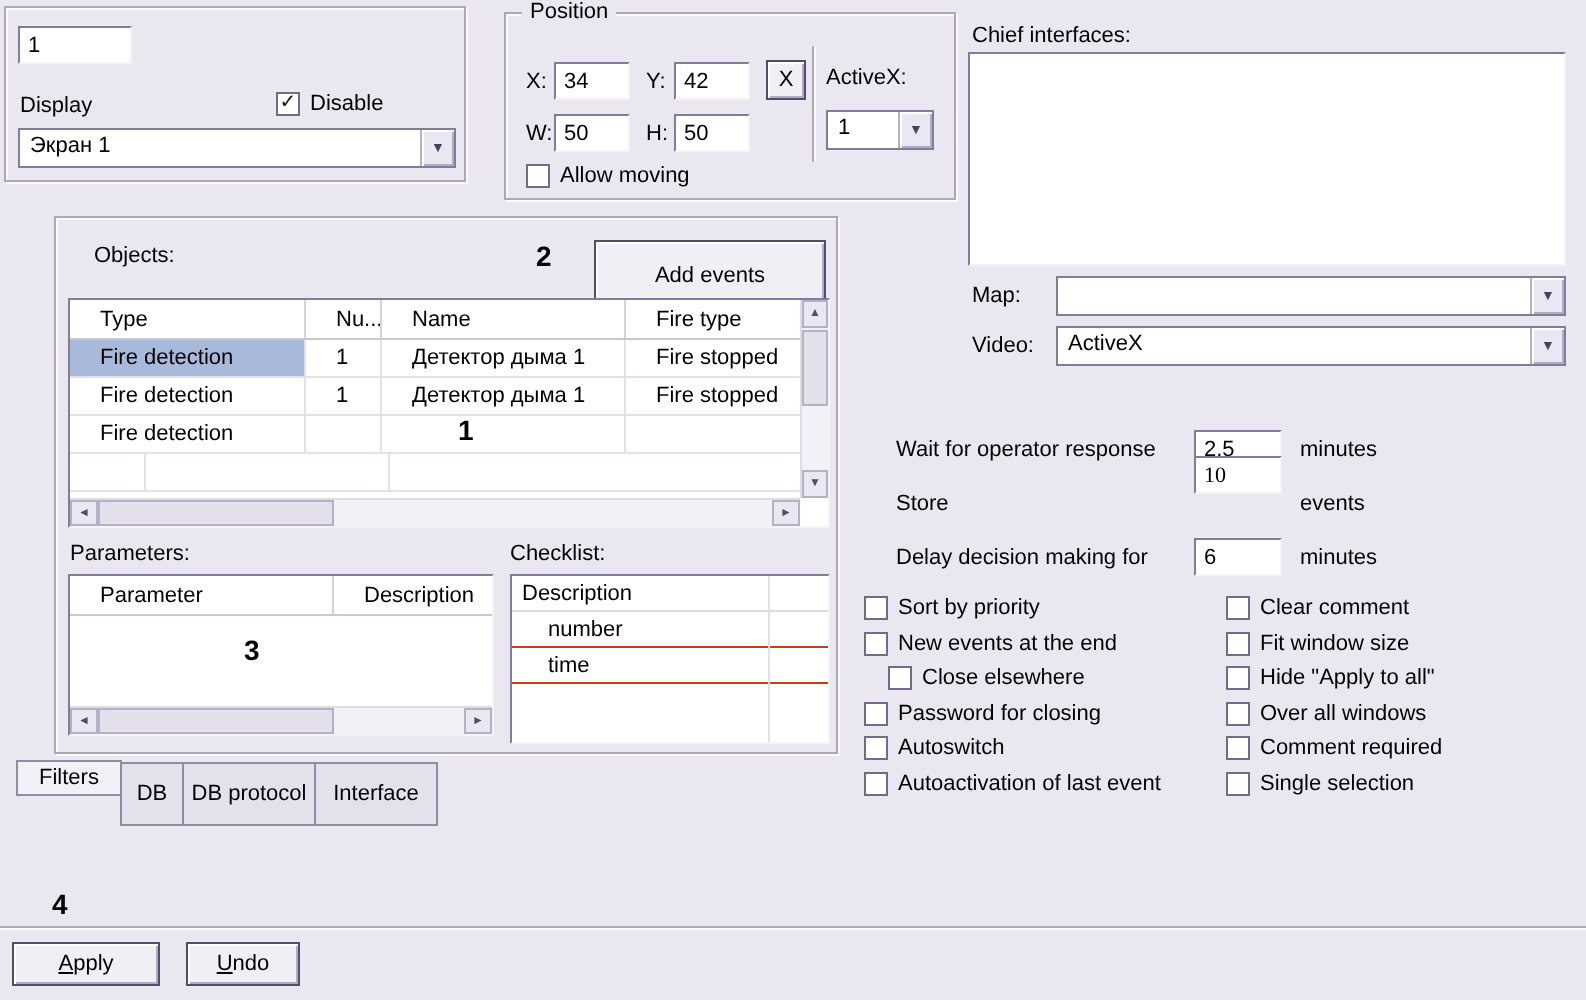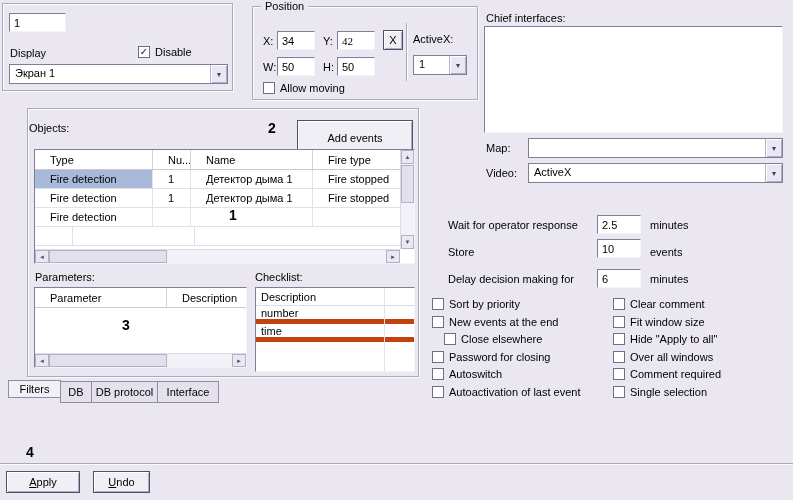--- a/index.html
+++ b/index.html
@@ -24,27 +24,27 @@
 .ghead .gcell{border-right:1px solid #d4d2e0}
 .sel{background:#a9b9da}
 .sb-v{position:absolute;display:flex;flex-direction:column;justify-content:space-between;background:#f3f1f8;border-left:1px solid #dddbe6}
 .sb-h{position:absolute;display:flex;flex-direction:row;background:#f3f1f8;border-top:1px solid #dddbe6}
 .sb-btn{flex:0 0 14px;background:#eae7f2;border:1px solid #b4b1c6;display:flex;align-items:center;justify-content:center;font-size:6px;color:#514e6a;cursor:pointer}
 .sb-thumb{background:#e3e0ec;border:1px solid #b4b1c6;cursor:pointer}
 .sb-v .sb-thumb{width:13px;height:38px;position:absolute;top:15px;left:0}
 .sb-h .sb-thumb{height:13px}
 .cbrow{position:absolute;display:flex;align-items:center;gap:5px;cursor:pointer;white-space:nowrap}
 .cb{flex:0 0 12px;width:12px;height:12px;background:#fff;border:1px solid #706d8a;font-size:10px;line-height:10px;text-align:center;color:#16142e}
-.tab{position:absolute;top:381px;height:22px;background:#e4e1ed;border:1px solid #8f8ca4;display:flex;align-items:center;justify-content:center;cursor:pointer}
+.tab{position:absolute;top:381px;height:32px;background:#e4e1ed;border:1px solid #8f8ca4;display:flex;align-items:center;justify-content:center;cursor:pointer}
 .tab.active{background:#f2f0f7;top:380px;height:18px}
 .callout{position:absolute;font-weight:bold;font-size:14px;color:#000}
 .vsep{position:absolute;width:2px;border-left:1px solid #aba8be;border-right:1px solid #fbfafd}
 .hsep{position:absolute;left:0;width:793px;height:2px;border-top:1px solid #aba8be;border-bottom:1px solid #fbfafd}
 .cl-head{height:18px;display:flex;align-items:center;padding:0 5px;border-bottom:1px solid #dddbe6}
-.cl-item{height:18px;display:flex;align-items:center;padding:0 5px;border-bottom:5px solid #c2410c}
+.cl-item{height:18px;display:flex;align-items:center;padding:0 18px;border-bottom:1px solid #c2410c}
 .cl-vline{position:absolute;top:0;bottom:0;left:128px;width:1px;background:#e2e0ea}
 </style>
 </head>
 <body>
 
 <div id="screen">
 
   <div class="group" style="left:2px;top:3px;width:231px;height:88px">
     <input class="field" style="left: 6px; top: 9px; width: 57px; height: 19px;" value="1">
     <span class="label" style="left:7px;top:43px">Display</span>
@@ -58,21 +58,21 @@
           <span>▼</span>
         </span>
     </div>
   </div>
 
   <div class="group" style="left:252px;top:6px;width:226px;height:94px">
     <span class="legend">Position</span>
     <span class="label" style="left:10px;top:28px">X:</span>
     <input class="field" style="left: 24px; top: 24px; width: 38px; height: 19px;" value="34">
     <span class="label" style="left:70px;top:28px">Y:</span>
-    <input class="field" style="left: 84px; top: 24px; width: 38px; height: 19px; font-family: Liberation Serif, serif;" value="42">
+    <input class="field" style="left: 84px; top: 24px; width: 38px; height: 19px;" value="42">
     <button class="btn" style="left:130px;top:23px;width:20px;height:20px">
         <span class="btn-label">X</span>
       </button>
     <span class="label" style="left:10px;top:54px">W:</span>
     <input class="field" style="left: 24px; top: 50px; width: 38px; height: 19px;" value="50">
     <span class="label" style="left:70px;top:54px">H:</span>
     <input class="field" style="left: 84px; top: 50px; width: 38px; height: 19px;" value="50">
     <div class="vsep" style="left:153px;top:16px;height:58px"></div>
     <span class="label" style="left:160px;top:26px">ActiveX:</span>
     <div class="combo" style="left:160px;top:48px;width:54px;height:20px">
@@ -98,21 +98,21 @@
   </div>
   <span class="label" style="left:486px;top:167px">Video:</span>
   <div class="combo" style="left:528px;top:163px;width:255px;height:20px">
     <span class="combo-text">ActiveX</span>
     <span class="combo-btn">
         <span>▼</span>
       </span>
   </div>
 
   <div class="group" style="left:27px;top:108px;width:392px;height:269px">
-    <span class="label" style="left:1px;top:13px">Objects:</span>
+    <span class="label" style="left:19px;top:13px">Objects:</span>
     <span class="callout" style="left:240px;top:11px">2</span>
     <button class="btn" style="left:269px;top:11px;width:116px;height:35px">
         <span class="btn-label">Add events</span>
       </button>
 
     <div class="grid" style="left:6px;top:40px;width:381px;height:115px">
       <div style="position:absolute;left:0;top:0;right:14px;bottom:14px;overflow:hidden">
         <div class="ghead">
           <div class="gcell" style="width:118px">Type</div>
           <div class="gcell" style="width:38px">Nu...</div>
@@ -202,21 +202,21 @@
     </div>
   <div class="tab" style="left:157px;width:62px">
       <span>Interface</span>
     </div>
 
   <span class="label" style="left:448px;top:219px">Wait for operator response</span>
   <input class="field" style="left: 597px; top: 215px; width: 44px; height: 19px;" value="2.5">
   <span class="label" style="left:650px;top:219px">minutes</span>
 
   <span class="label" style="left:448px;top:246px">Store</span>
-  <input class="field" style="left: 597px; top: 239px; width: 44px; height: 19px;" value="10">
+  <input class="field" style="left: 597px; top: 228px; width: 44px; height: 19px; font-family: Liberation Serif, serif;" value="10">
   <span class="label" style="left:650px;top:246px">events</span>
 
   <span class="label" style="left:448px;top:273px">Delay decision making for</span>
   <input class="field" style="left: 597px; top: 269px; width: 44px; height: 19px;" value="6">
   <span class="label" style="left:650px;top:273px">minutes</span>
 
   <div class="cbrow" style="left:432px;top:298px">
     <span class="cb"></span>
       <span>Sort by priority</span>
   </div>

